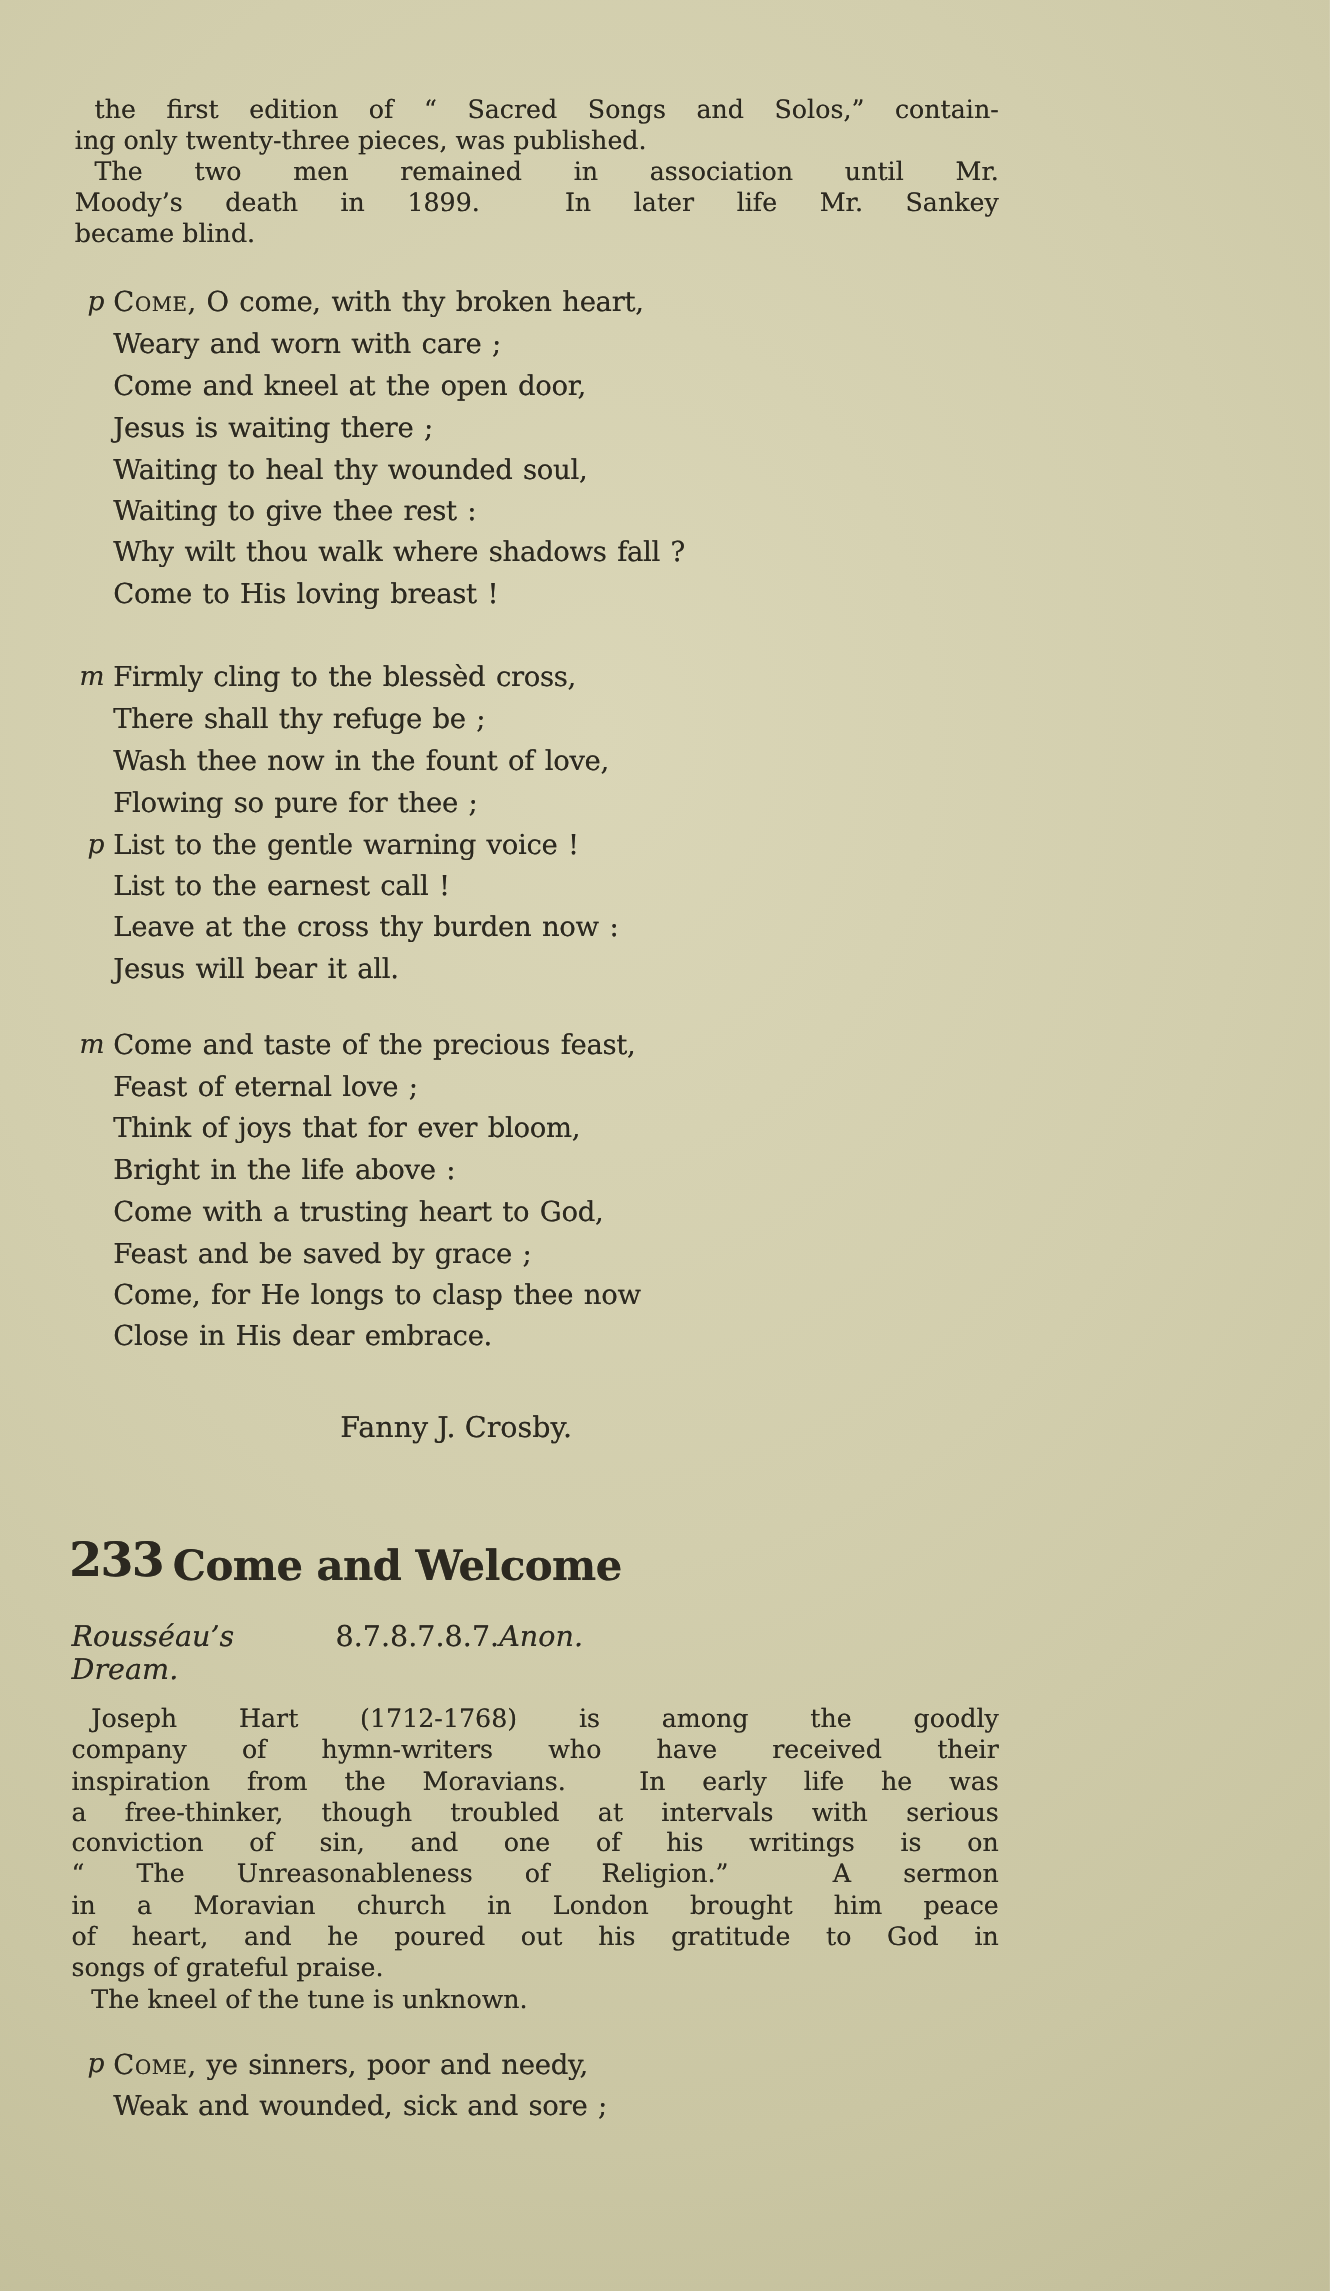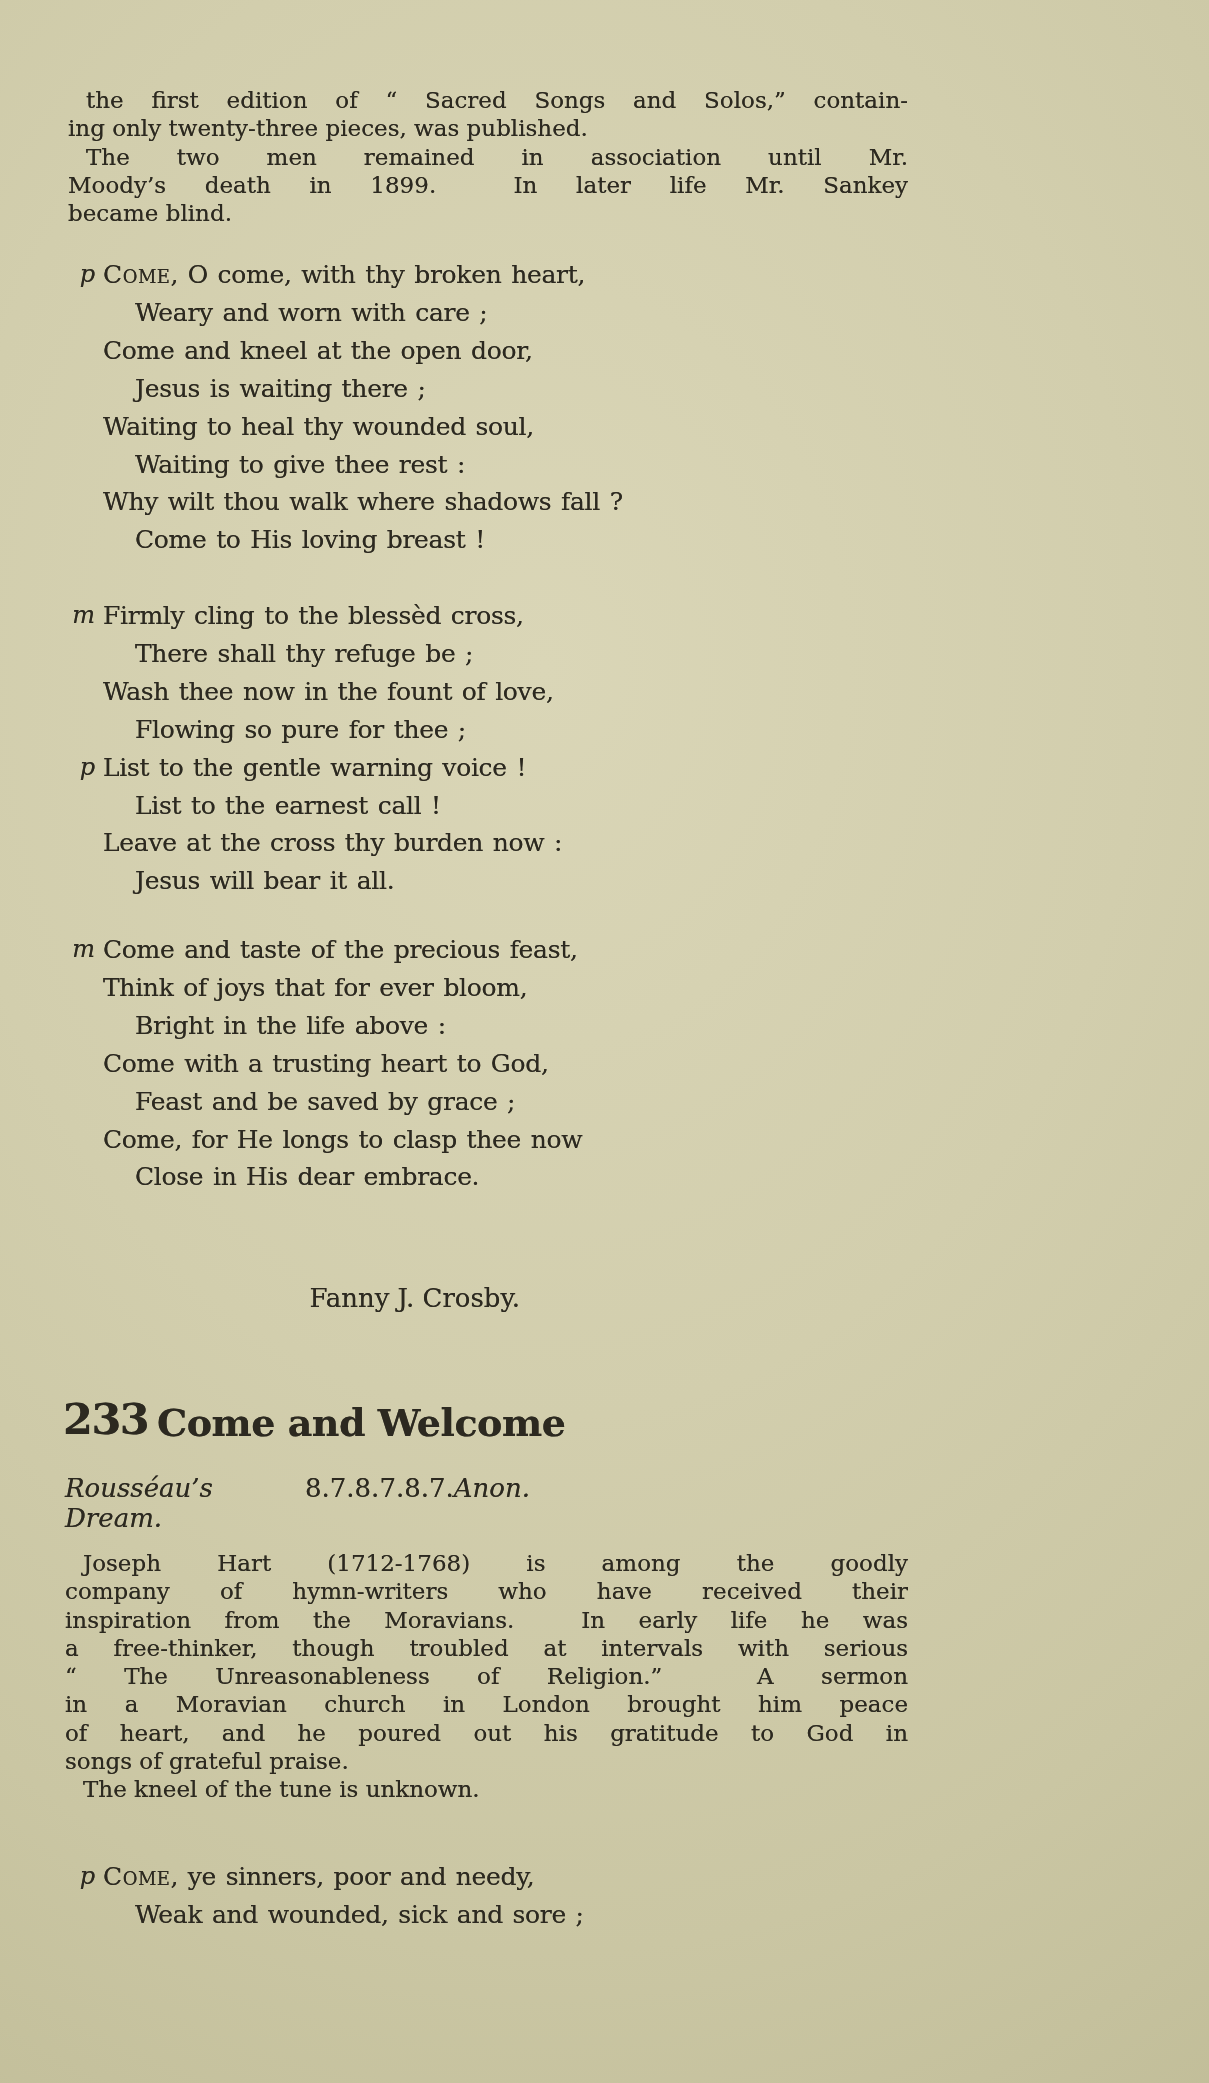--- a/index.html
+++ b/index.html
@@ -24,21 +24,21 @@
   .pline.indent { padding-left: 18px; }
 
   
   .stanza { position: absolute; left: 103px; font-size: 25px; line-height: 37.9px;
             letter-spacing: -0.3px; word-spacing: 2px; }
   #stanza1 { top: 256px; }
   #stanza2 { top: 597px; }
   #stanza3 { top: 931px; }
   #stanza233 { top: 1858px; }
   .sline { position: relative; white-space: nowrap; }
-  .sline.indent { margin-left: 32px; }
+  .sline.indent { }
   .marker { position: absolute; left: -38px; top: 0; width: 30px; text-align: right;
             font-style: italic; font-size: 24px; letter-spacing: 0; }
   .sc { font-variant: small-caps; letter-spacing: 0.5px; }
 
   .attribution { position: absolute; left: 65px; top: 1259px; width: 455px;
                  text-align: right; font-size: 26px; margin-top: 24px; }
 
   .hymn-number { position: absolute; left: 63px; top: 1394px; font-size: 43px;
                  font-weight: bold; letter-spacing: -1.5px; }
   .hymn-title { position: absolute; left: 157px; top: 1400px; font-size: 38px;
@@ -77,20 +77,21 @@
       <div class="sline indent"><span>There shall thy refuge be ;</span></div>
       <div class="sline"><span>Wash thee now in the fount of love,</span></div>
       <div class="sline indent"><span>Flowing so pure for thee ;</span></div>
       <div class="sline"><span class="marker">p</span><span>List to the gentle warning voice !</span></div>
       <div class="sline indent"><span>List to the earnest call !</span></div>
       <div class="sline"><span>Leave at the cross thy burden now :</span></div>
       <div class="sline indent"><span>Jesus will bear it all.</span></div>
     </section>
   <section class="stanza" id="stanza3">
       <div class="sline"><span class="marker">m</span><span>Come and taste of the precious feast,</span></div>
+      <div class="sline indent"><span>Feast of eternal love ;</span></div>
       <div class="sline"><span>Think of joys that for ever bloom,</span></div>
       <div class="sline indent"><span>Bright in the life above :</span></div>
       <div class="sline"><span>Come with a trusting heart to God,</span></div>
       <div class="sline indent"><span>Feast and be saved by grace ;</span></div>
       <div class="sline"><span>Come, for He longs to clasp thee now</span></div>
       <div class="sline indent"><span>Close in His dear embrace.</span></div>
     </section>
 
   <div class="attribution">Fanny J. Crosby.</div>
 
@@ -101,20 +102,21 @@
     <span class="tune-name">Rousséau’s Dream.</span>
     <span class="meter">8.7.8.7.8.7.</span>
     <span class="author">Anon.</span>
   </div>
 
   <section class="prose" id="commentary">
       <div class="pline just indent">Joseph Hart (1712-1768) is among the goodly</div>
       <div class="pline just">company of hymn-writers who have received their</div>
       <div class="pline just">inspiration from the Moravians.&nbsp; In early life he was</div>
       <div class="pline just">a free-thinker, though troubled at intervals with serious</div>
+      <div class="pline just">conviction of sin, and one of his writings is on</div>
       <div class="pline just">“ The Unreasonableness of Religion.”&nbsp; A sermon</div>
       <div class="pline just">in a Moravian church in London brought him peace</div>
       <div class="pline just">of heart, and he poured out his gratitude to God in</div>
       <div class="pline">songs of grateful praise.</div>
       <div class="pline indent">The kneel of the tune is unknown.</div>
     </section>
 
   <section class="stanza" id="stanza233">
       <div class="sline"><span class="marker">p</span><span class="sc">Come</span><span>, ye sinners, poor and needy,</span></div>
       <div class="sline indent"><span>Weak and wounded, sick and sore ;</span></div>

